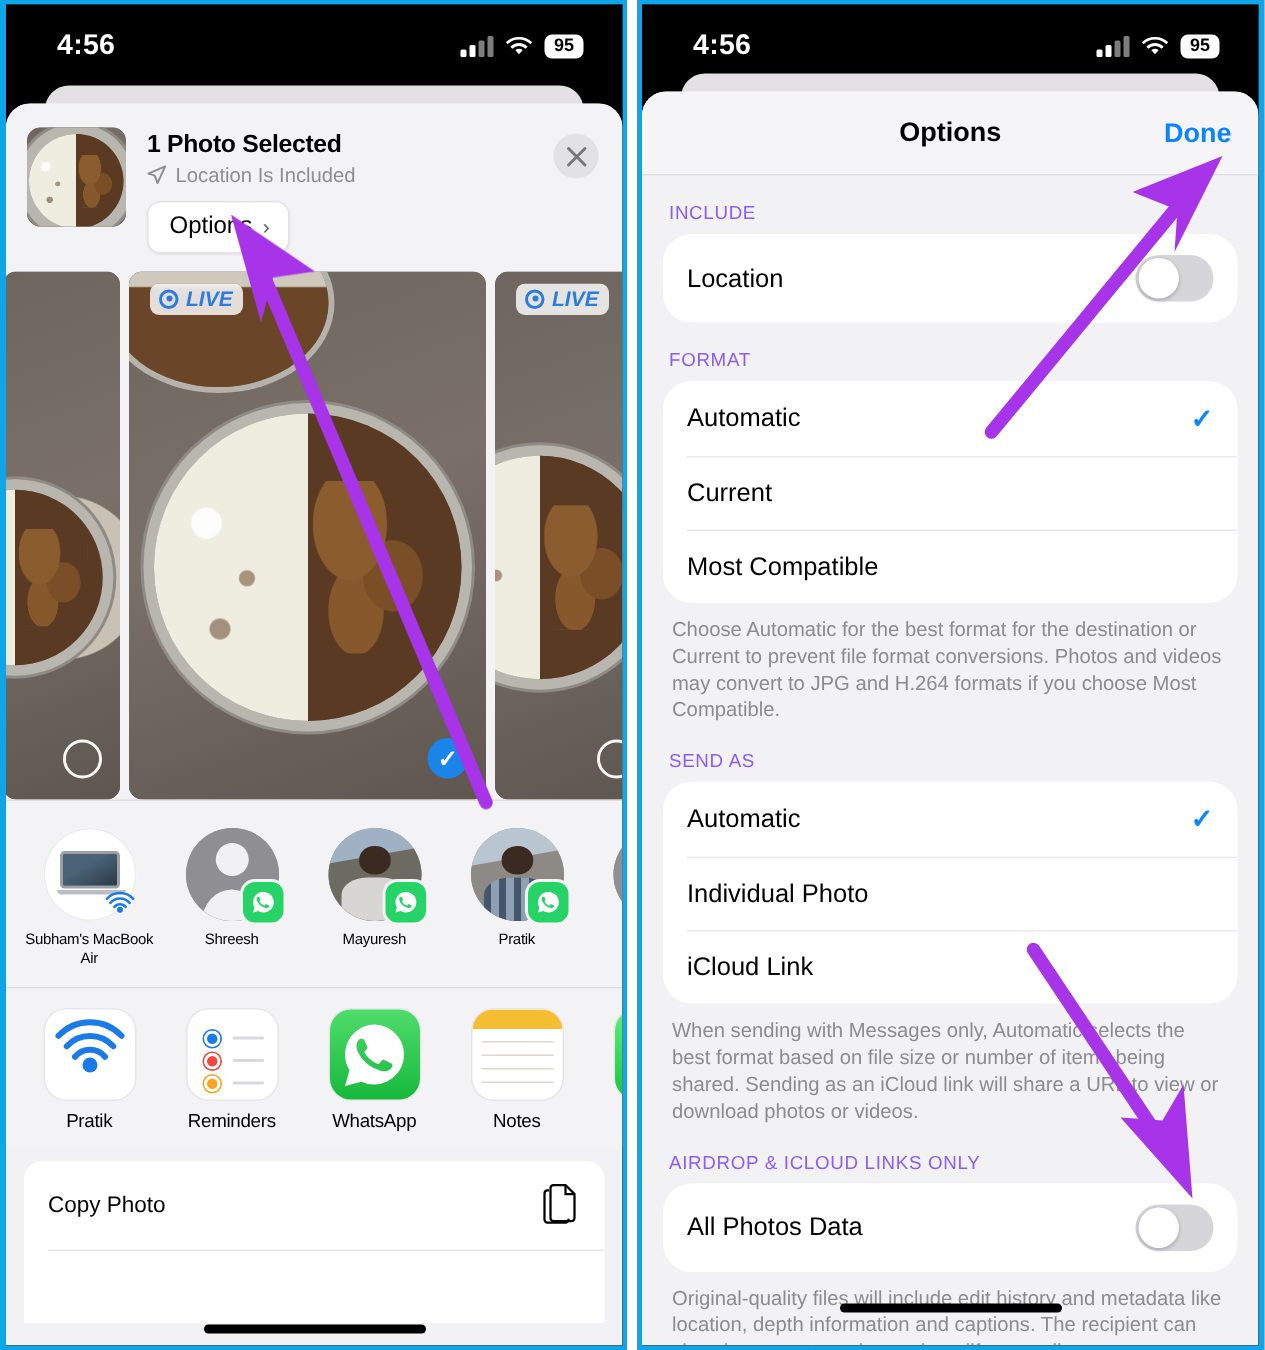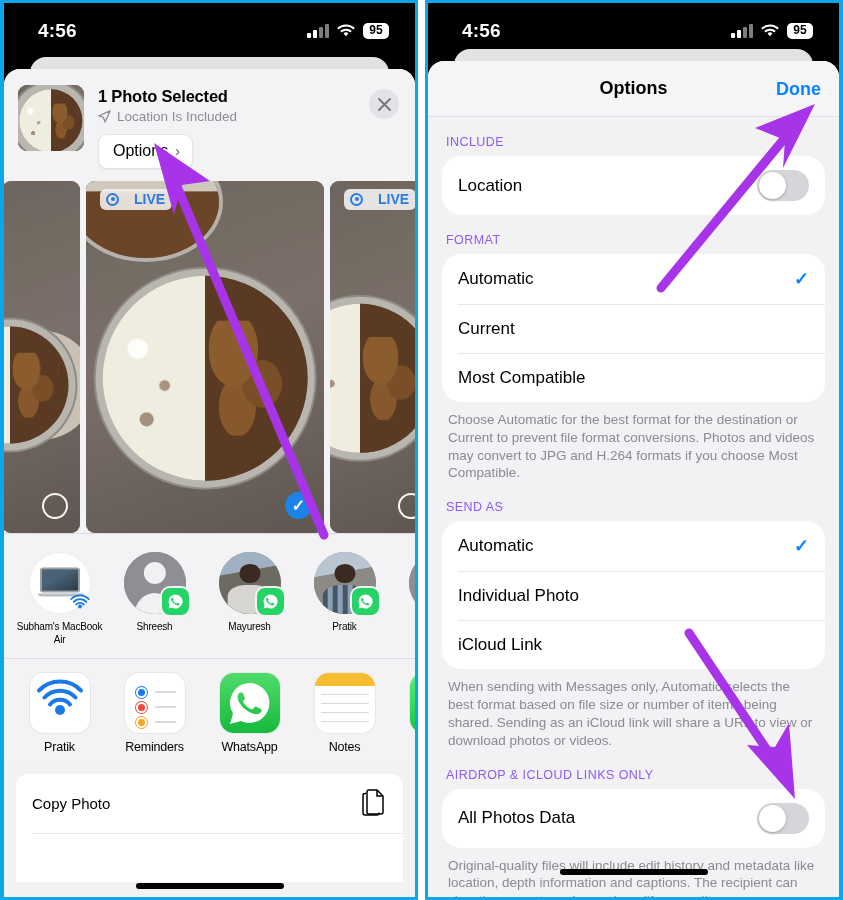--- a/index.html
+++ b/index.html
@@ -174,22 +174,23 @@
     background: linear-gradient(180deg,#cfc9bd 0 40%, #6b4527 41% 100%);
     box-shadow: 0 0 0 4px #b5b1ab;
   }
   .live-badge {
     position: absolute; top: 8px; left: 14px;
     background: rgba(255,255,255,.82);
     color: #2a7ce0;
     border-radius: 6px;
     font-size: 14px; font-weight: 600;
     padding: 2px 7px 3px 6px;
-    display: flex; align-items: center; gap: 15px;
+    display: flex; align-items: center; gap: 5px;
     backdrop-filter: blur(3px);
+    font-style: italic;
   }
   .live-dot {
     width: 13px; height: 13px; border-radius: 50%;
     border: 2px solid #2a7ce0; position: relative;
   }
   .live-dot::after {
     content:""; position:absolute; inset:2.5px;
     border-radius:50%; background:#2a7ce0;
   }
   .sel-circle {

